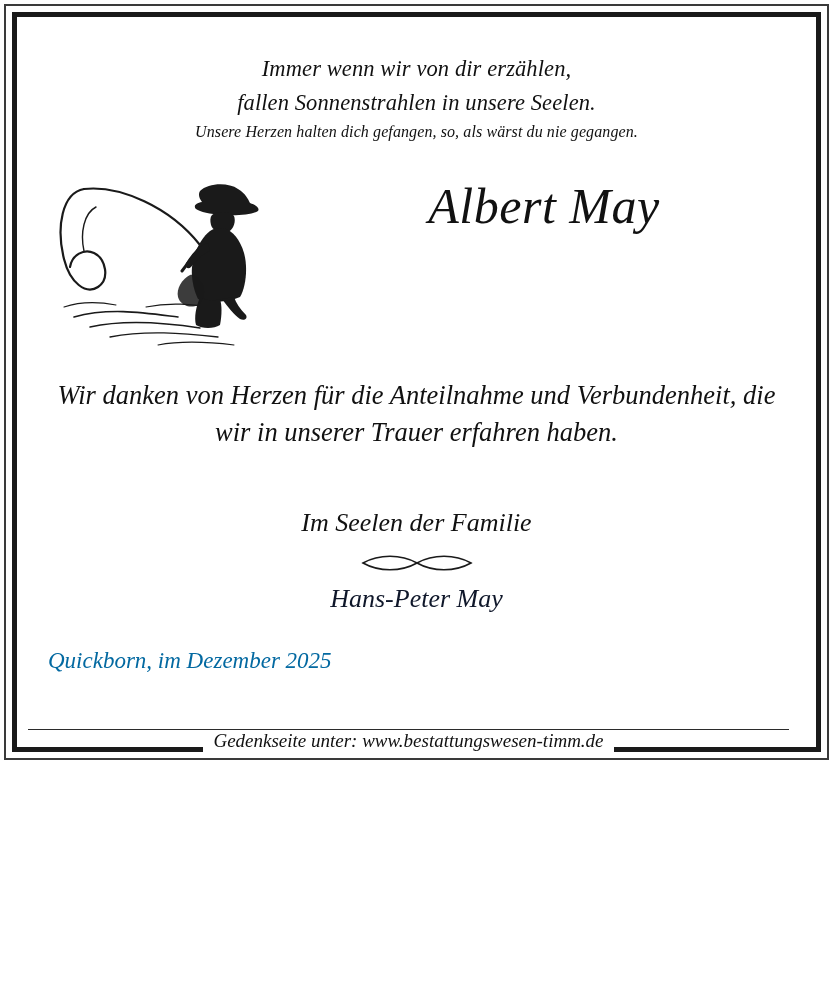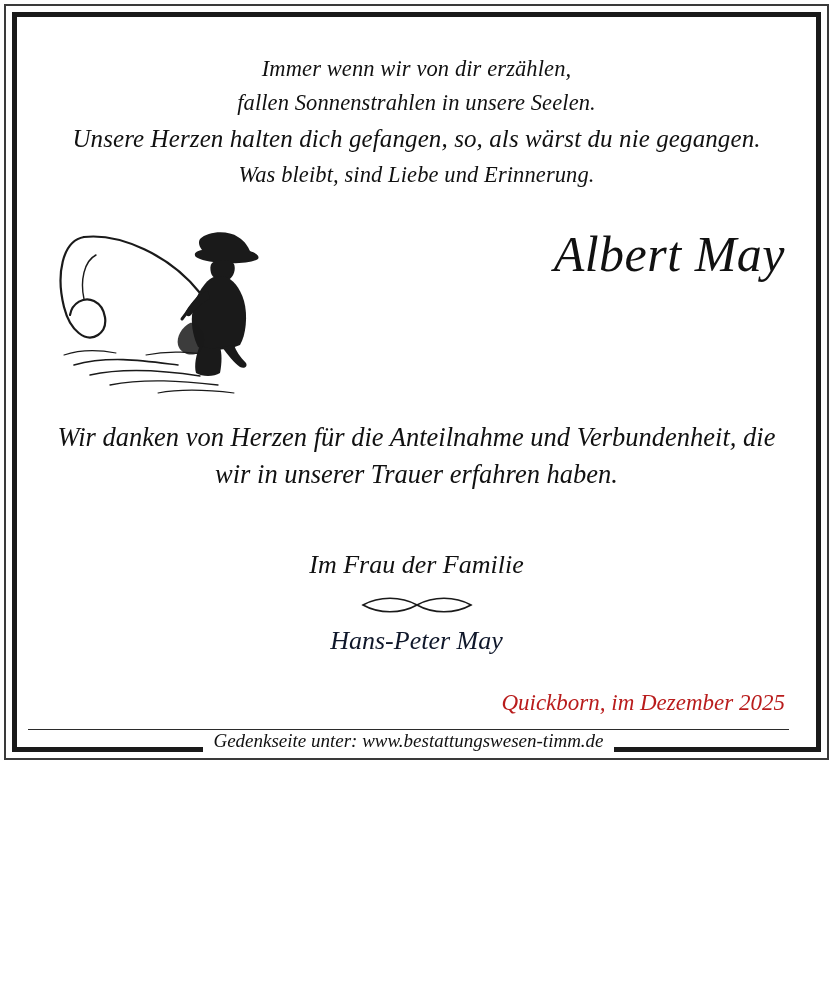--- a/index.html
+++ b/index.html
@@ -57,42 +57,42 @@
   .verse {
     text-align: center;
     font-style: italic;
     font-size: 22.5px;
     line-height: 1.52;
     letter-spacing: 0.1px;
     color: #111;
     margin: 8px 0 0 0;
   }
   .verse div { white-space: nowrap; }
-  .verse .long { font-size: 25px; }
+  .verse .long { font-size: 16px; }
 
   .nameblock {
     position: relative;
     margin-top: 18px;
     height: 190px;
   }
 
   .illustration {
     position: absolute;
     left: 2px;
     top: 4px;
     width: 258px;
     height: 186px;
   }
 
   .nametext {
     position: absolute;
     left: 255px;
     right: 0;
     top: 16px;
-    text-align: right;
+    text-align: center;
   }
   .deceased-name {
     font-style: italic;
     font-size: 50px;
     line-height: 1.1;
     color: #111;
     letter-spacing: 0.5px;
   }
   .death-date {
     margin-top: 16px;
@@ -100,21 +100,21 @@
     font-size: 21px;
     color: #111;
   }
   .cross { font-style: italic; }
 
   .thanks {
     text-align: center;
     font-style: italic;
     font-size: 26.5px;
     line-height: 1.42;
-    margin-top: 18px;
+    margin-top: 24px;
     color: #111;
   }
   .thanks p { margin: 0 0 22px 0; }
   .thanks p:last-child { margin-bottom: 0; }
 
   .family {
     text-align: center;
     font-style: italic;
     font-size: 26px;
     margin-top: 56px;
@@ -128,25 +128,25 @@
 
   .signature {
     text-align: center;
     font-style: italic;
     font-size: 26px;
     margin-top: 6px;
     color: #0f172a;
   }
 
   .place-date {
-    text-align: right;
+    text-align: left;
     font-style: italic;
     font-size: 23px;
     margin-top: 34px;
-    color: #b91c1c;
+    color: #0369a1;
   }
 
   .footer {
     position: absolute;
     left: 0;
     right: 16px;
     bottom: 4px;
     text-align: center;
   }
   .footer-rule {
@@ -175,21 +175,20 @@
 
   <div class="outer-frame"></div>
   <div class="inner-frame"></div>
 
   <div class="content">
 
     <div class="verse">
       <div>Immer wenn wir von dir erzählen,</div>
       <div>fallen Sonnenstrahlen in unsere Seelen.</div>
       <div class="long">Unsere Herzen halten dich gefangen, so, als wärst du nie gegangen.</div>
-      <div>Was bleibt, sind Liebe und Erinnerung.</div>
     </div>
 
     <div class="nameblock">
 
       <div class="illustration">
         <svg viewBox="0 0 258 186" width="258" height="186" aria-hidden="true">
           <g stroke="#1a1a1a" fill="none" stroke-linecap="round" stroke-linejoin="round">
 
             <path d="M150 78 C120 40 70 18 34 22" stroke-width="2.2"></path>
             <path d="M34 22 C12 26 6 60 14 92 C20 116 36 128 48 120 C60 112 56 92 44 86 C34 81 22 88 20 100" stroke-width="2.2"></path>
@@ -224,21 +223,21 @@
 
       <div class="nametext">
         <div class="deceased-name">Albert May</div>
       </div>
     </div>
 
     <div class="thanks">
       <p>Wir danken von Herzen für die Anteilnahme und Verbundenheit, die wir in unserer Trauer erfahren haben.</p>
     </div>
 
-    <div class="family">Im Frau der Familie</div>
+    <div class="family">Im Seelen der Familie</div>
 
     <svg class="divider" width="120" height="22" viewBox="0 0 120 22">
       <path d="M6 11 C22 2 44 2 60 11 C76 20 98 20 114 11 C98 2 76 2 60 11 C44 20 22 20 6 11 Z" fill="none" stroke="#1a1a1a" stroke-width="1.6"></path>
     </svg>
 
     <div class="signature">Hans-Peter May</div>
 
     <div class="place-date">Quickborn, im Dezember 2025</div>
 
   </div>

